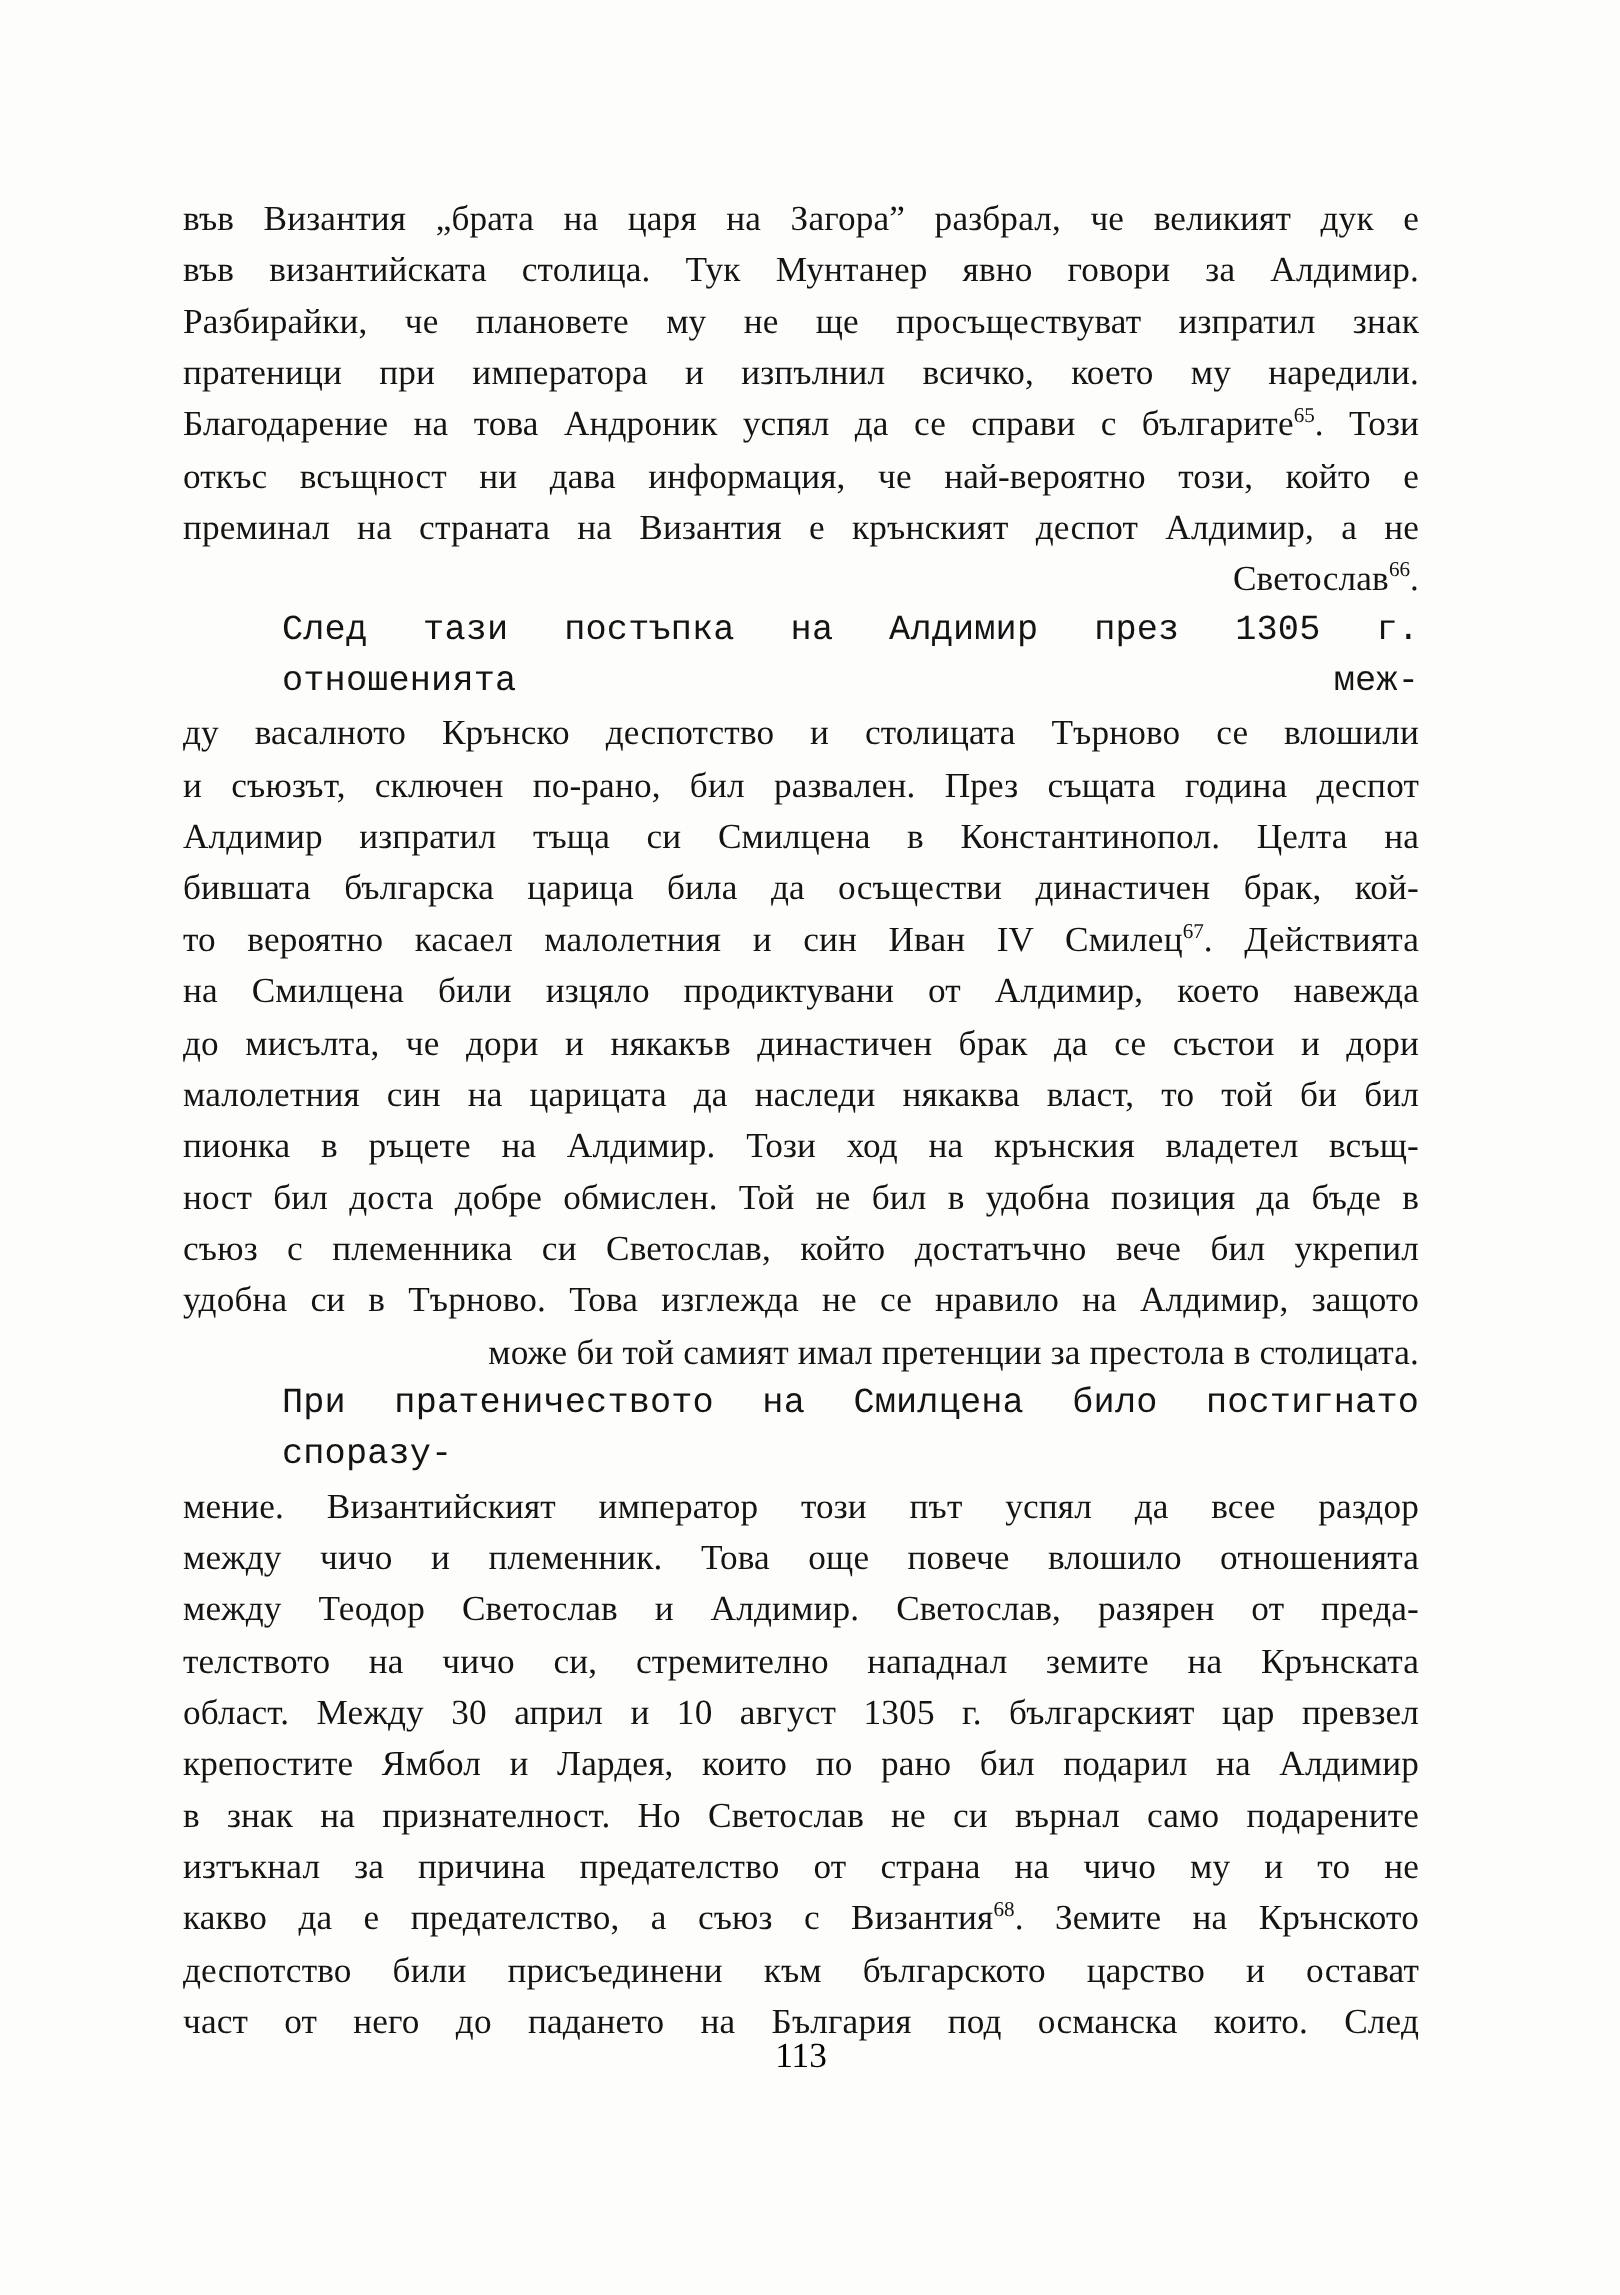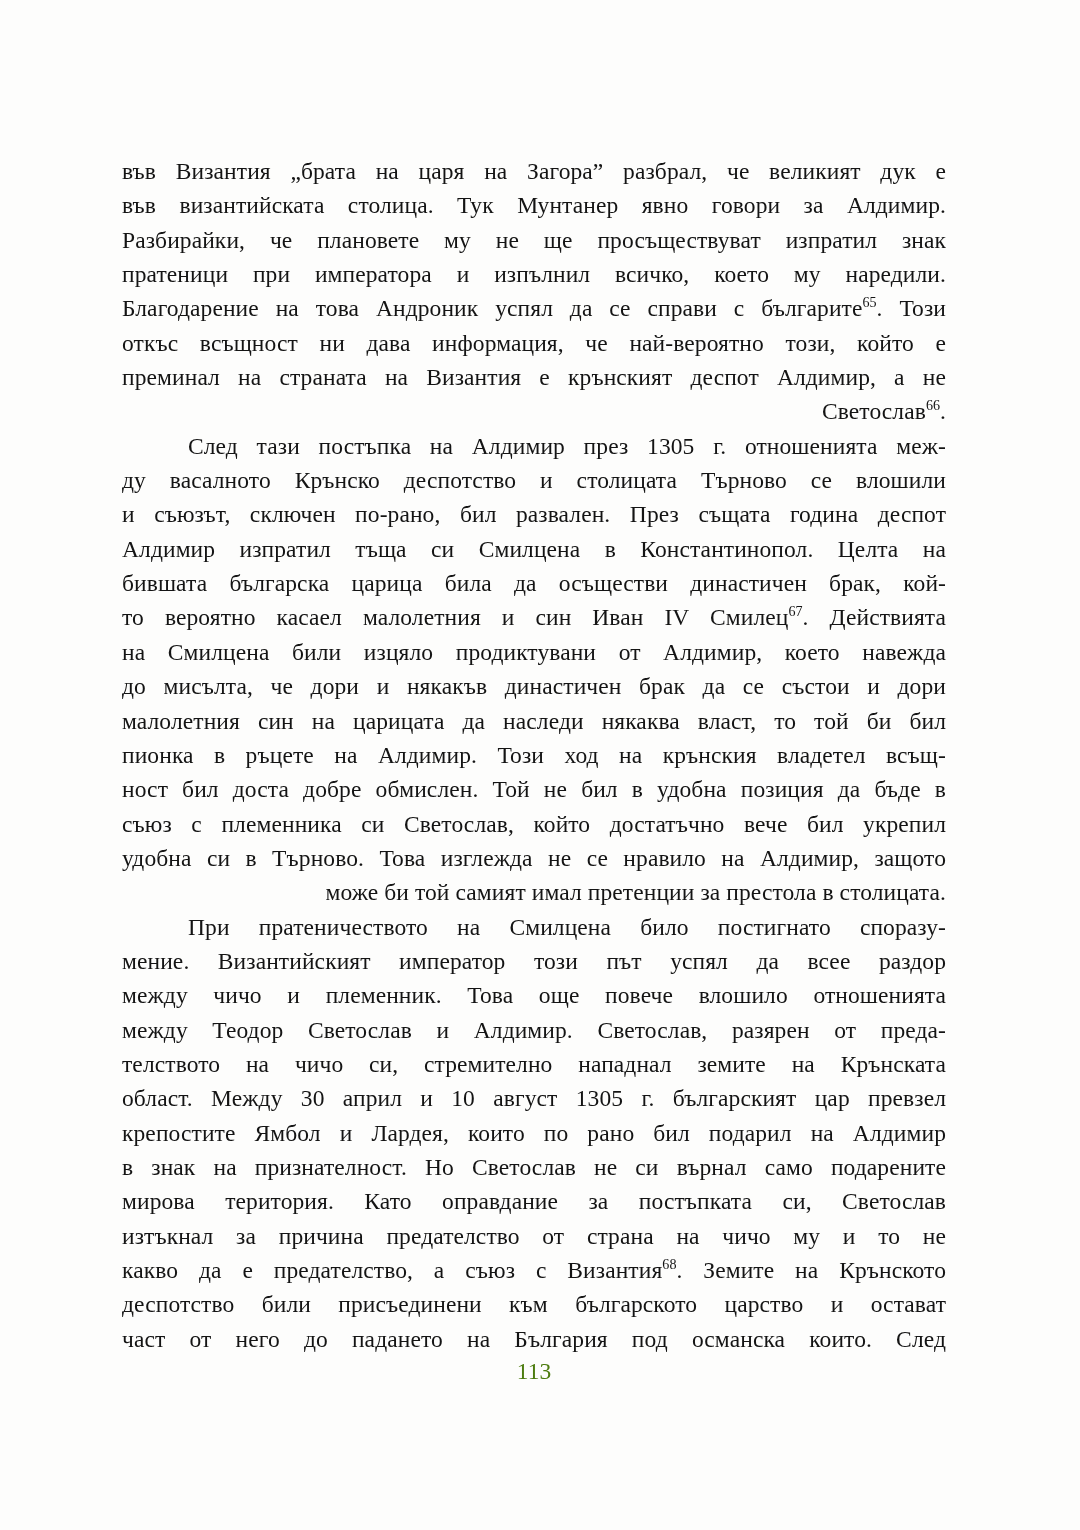--- a/index.html
+++ b/index.html
@@ -16,55 +16,56 @@
     overflow: hidden;
   }
   .page {
     position: absolute;
     inset: 0;
     background: #fdfdfc;
   }
   .text-block {
     position: absolute;
     left: 122px;
-    top: 154px;
+    top: 129px;
     width: 824px;
     font-size: 23.5px;
     line-height: 34.35px;
     letter-spacing: 0.1px;
   }
   .para {
     margin: 0;
     padding: 0;
   }
   .line {
     text-align: right;
     white-space: normal;
   }
   .line.just {
     text-align: justify;
     text-align-last: justify;
   }
   .line.first-indent {
     padding-left: 66px;
+    font-family: Liberation Mono, monospace;
   }
   sup {
     font-size: 0.60em;
     line-height: 0;
     vertical-align: super;
     letter-spacing: 0;
   }
   .page-number {
     position: absolute;
     left: 122px;
     top: 1358px;
     width: 824px;
     text-align: center;
     font-size: 23.5px;
-    color: #4d7c0f;
+    color: #000000;
   }
 </style>
 </head>
 <body>
 
 <div class="page">
   <div class="text-block">
       <div class="para">
         <div class="line just">във Византия „брата на царя на Загора” разбрал, че великият дук е</div>
         <div class="line just">във византийската столица. Тук Мунтанер явно говори за Алдимир.</div>
@@ -93,21 +94,20 @@
       </div>
       <div class="para">
         <div class="line just first-indent">При пратеничеството на Смилцена било постигнато споразу-</div>
         <div class="line just">мение. Византийският император този път успял да всее раздор</div>
         <div class="line just">между чичо и племенник. Това още повече влошило отношенията</div>
         <div class="line just">между Теодор Светослав и Алдимир. Светослав, разярен от преда-</div>
         <div class="line just">телството на чичо си, стремително нападнал земите на Крънската</div>
         <div class="line just">област. Между 30 април и 10 август 1305 г. българският цар превзел</div>
         <div class="line just">крепостите Ямбол и Лардея, които по рано бил подарил на Алдимир</div>
         <div class="line just">в знак на признателност. Но Светослав не си върнал само подарените</div>
-        <div class="line just">мирова територия. Като оправдание за постъпката си, Светослав</div>
         <div class="line just">изтъкнал за причина предателство от страна на чичо му и то не</div>
         <div class="line just">какво да е предателство, а съюз с Византия<sup>68</sup>. Земите на Крънското</div>
         <div class="line just">деспотство били присъединени към българското царство и остават</div>
         <div class="line just">част от него до падането на България под османска които. След</div>
       </div>
     </div>
   <div class="page-number">113</div>
 </div>
 
 </body></html>

